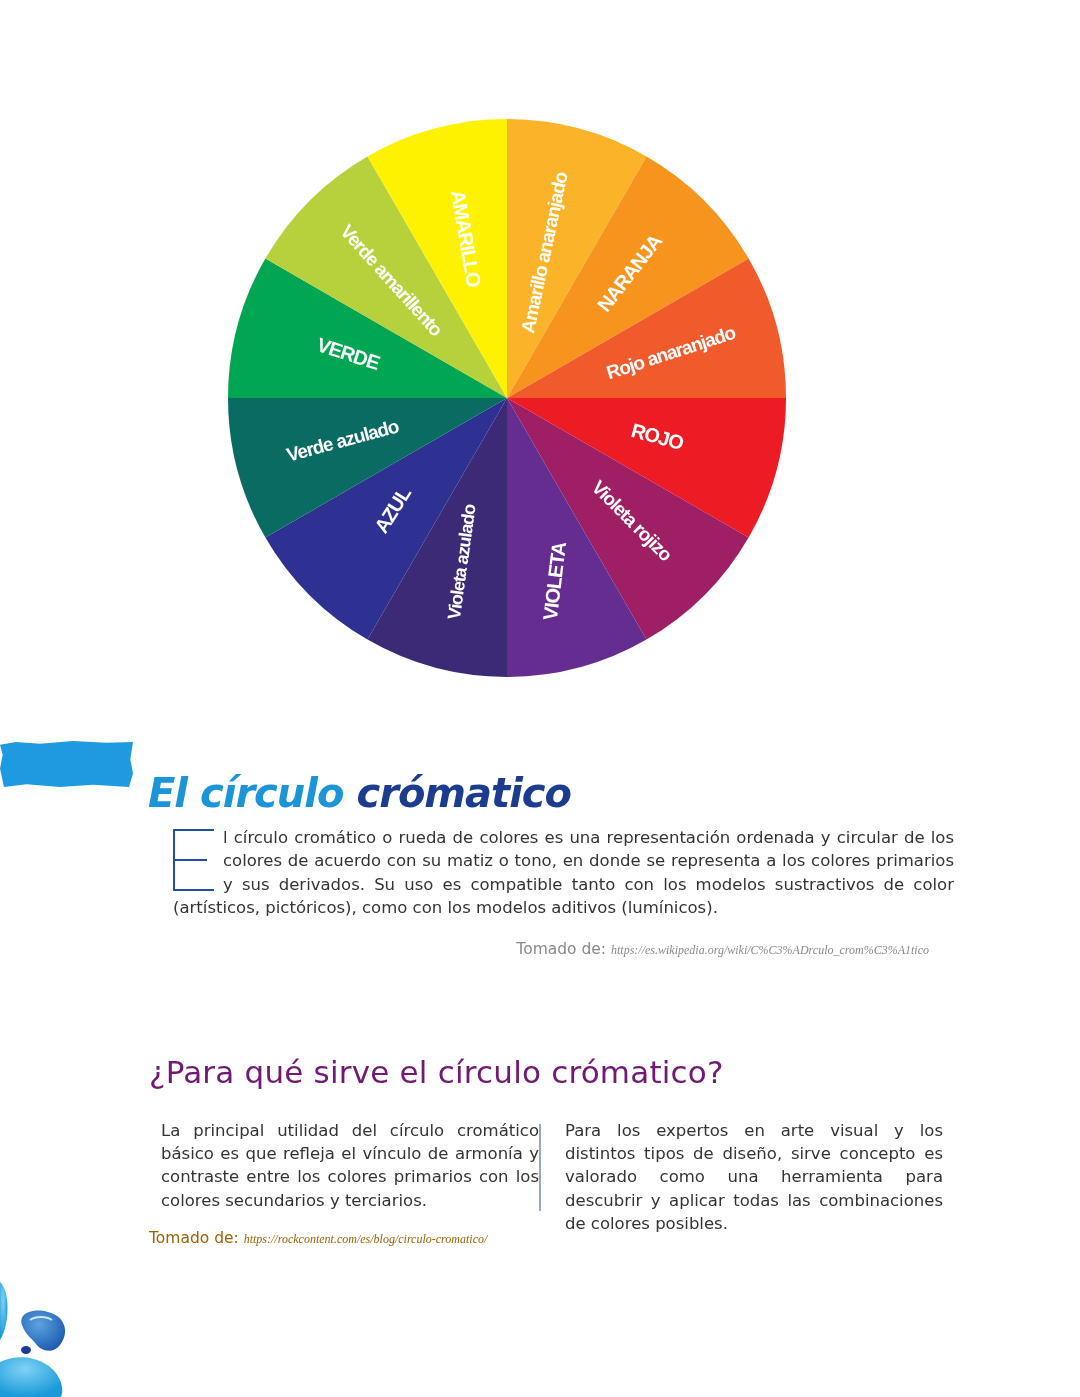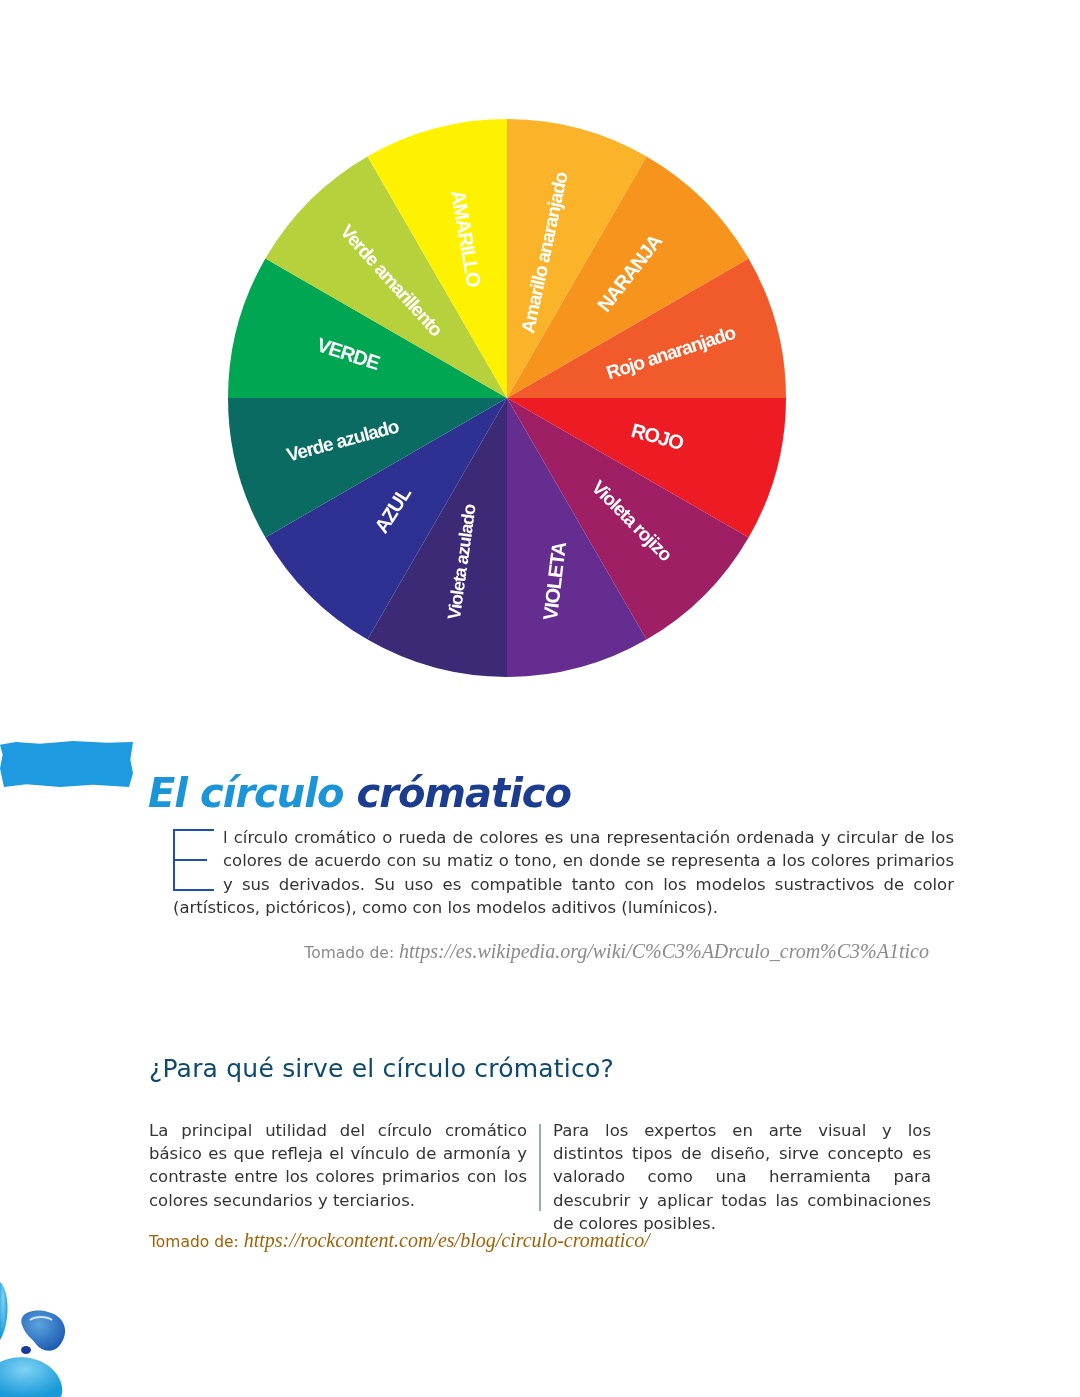--- a/index.html
+++ b/index.html
@@ -34,28 +34,28 @@
   }
   .dropcap span {
     position: absolute; left: 0; top: -4px; font-family: "Liberation Sans", sans-serif;
     font-weight: 100; font-size: 82px; line-height: 72px; color: transparent;
   }
   .dc-bar { position: absolute; background: #1f4fa8; }
   .source1 {
     position: absolute; right: 151px; top: 940px; font-size: 15.5px; color: #8a8a8a;
     font-family: "DejaVu Sans", sans-serif; white-space: nowrap;
   }
-  .source1 i, .source2 i { font-family: "Liberation Serif", serif; font-style: italic; font-size: 20px; }
+  .source1 i, .source2 i { font-family: "Liberation Serif", serif; font-style: italic; font-size: 12px; }
   .subtitle {
     position: absolute; left: 149px; top: 1054px; font-family: "DejaVu Sans", sans-serif;
-    font-size: 25px; color: #0c4a6e; letter-spacing: 0.2px; white-space: nowrap;
+    font-size: 31px; color: #701a75; letter-spacing: 0.2px; white-space: nowrap;
   }
   .col {
     position: absolute; top: 1119px; width: 378px; font-family: "DejaVu Sans", sans-serif;
-    font-size: 16.5px; line-height: 23.2px; color: #333333; text-align: justify;
+    font-size: 16.5px; line-height: 23.2px; color: #333333; text-align: justify; margin-left: 12px;
   }
   .col.left { left: 149px; }
   .col.right { left: 553px; }
   .col-divider { position: absolute; left: 539px; top: 1124px; width: 2px; height: 87px; background: #8fb0ad; }
   .source2 {
     position: absolute; left: 149px; top: 1229px; font-size: 15.5px; color: #a16207;
     font-family: "DejaVu Sans", sans-serif; white-space: nowrap;
   }
   .drops { position: absolute; left: 0; top: 1270px; width: 120px; height: 127px; }
 </style>

